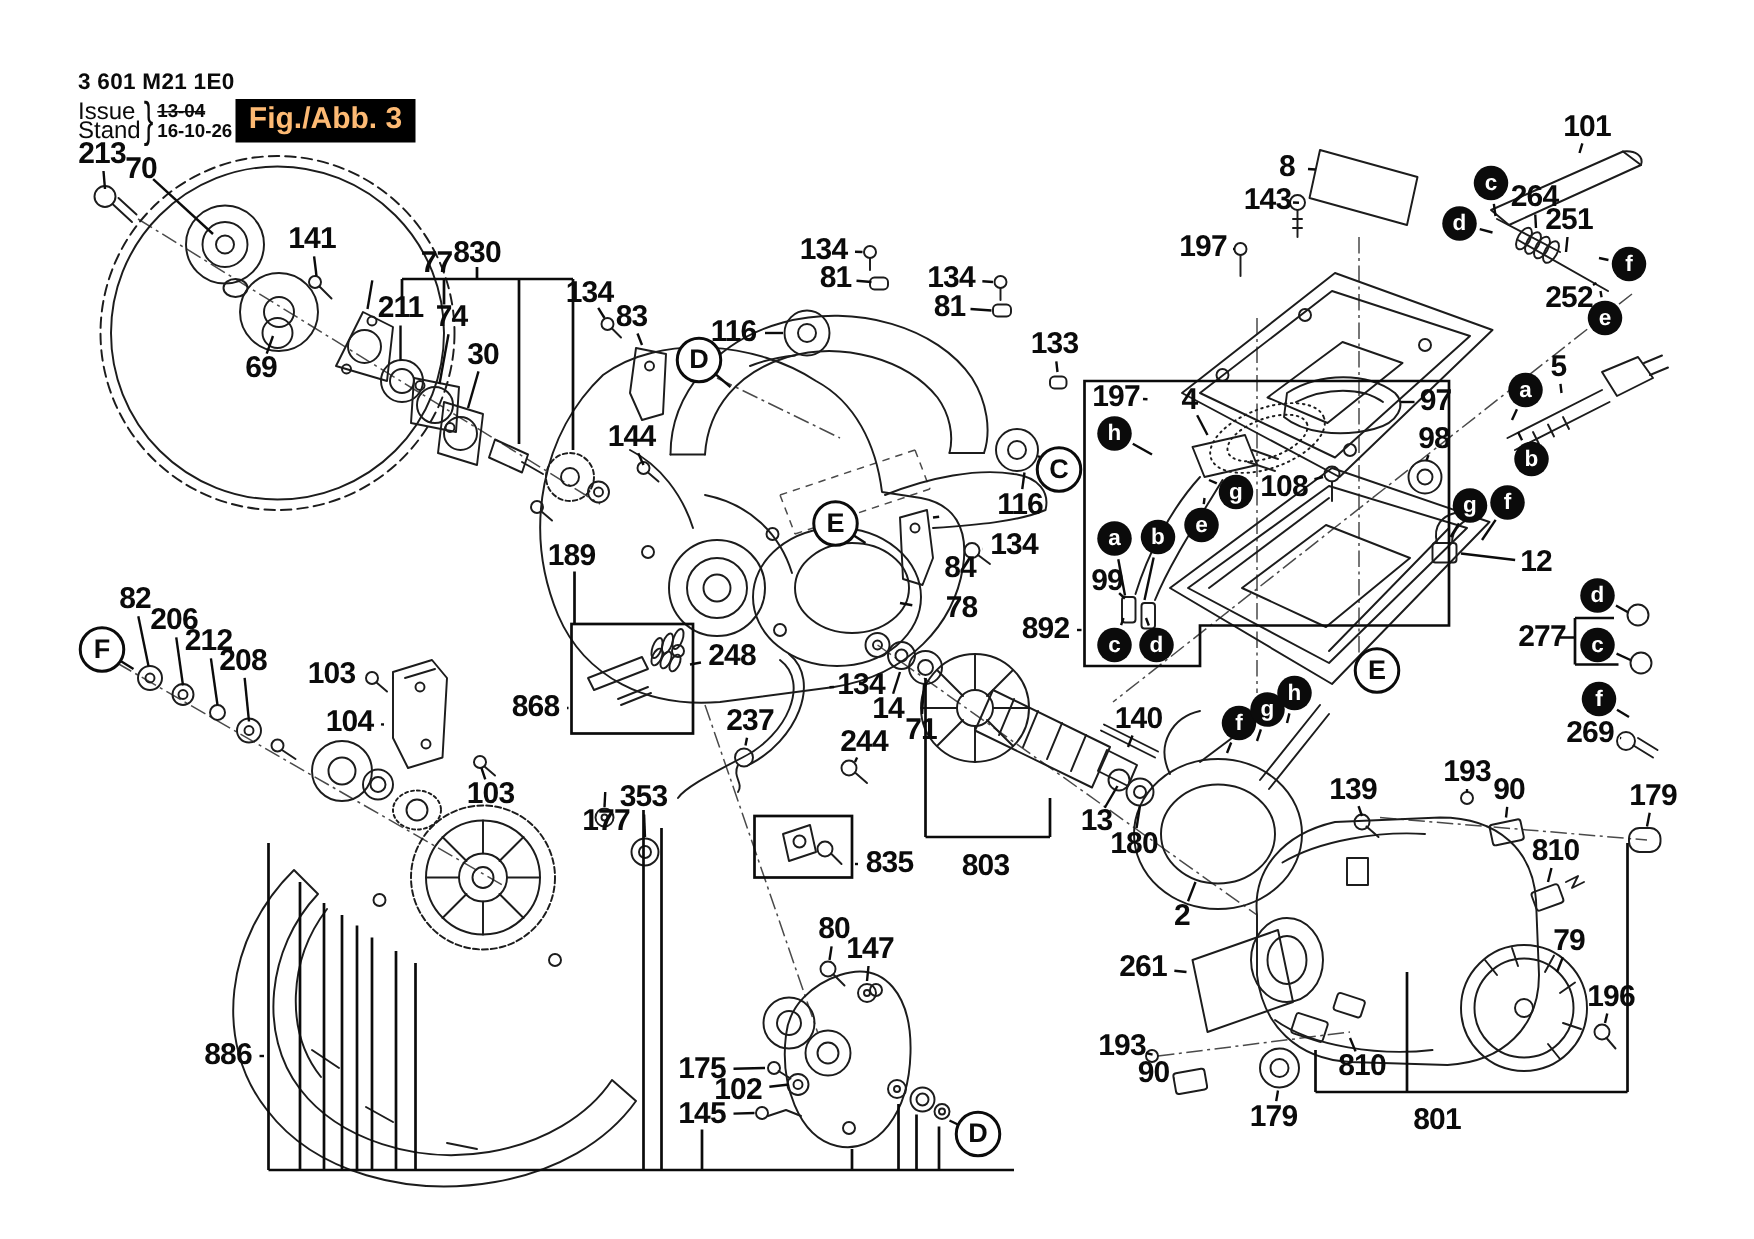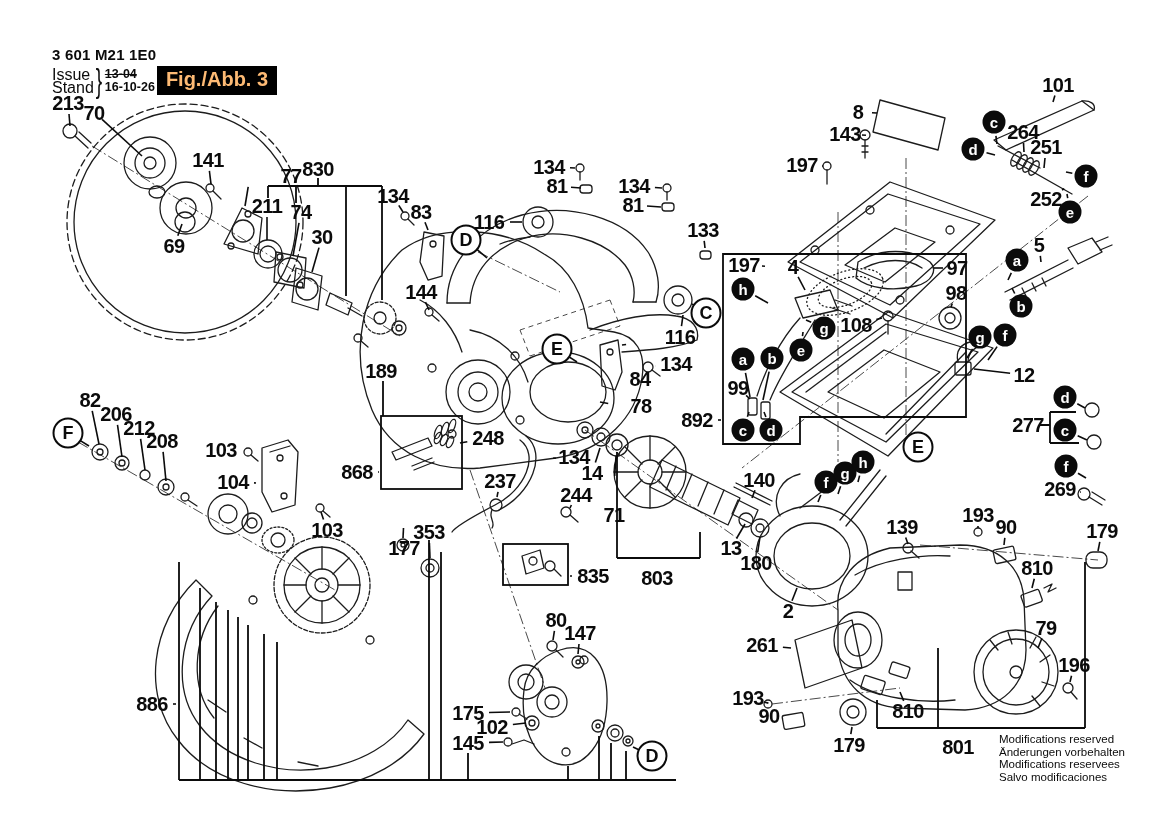--- a/index.html
+++ b/index.html
@@ -561,21 +561,21 @@
       <div class="lbl" style="left: 116px; top: 414px;">206</div>
       <div class="lbl" style="left: 139px; top: 428px;">212</div>
       <div class="lbl" style="left: 162px; top: 441px;">208</div>
       <div class="lbl" style="left: 221px; top: 450px;">103</div>
       <div class="lbl" style="left: 233px; top: 482px;">104</div>
       <div class="lbl" style="left: 327px; top: 530px;">103</div>
       <div class="lbl" style="left: 488px; top: 438px;">248</div>
       <div class="lbl" style="left: 357px; top: 472px;">868</div>
       <div class="lbl" style="left: 574px; top: 457px;">134</div>
       <div class="lbl" style="left: 592px; top: 473px;">14</div>
-      <div class="lbl" style="left: 614px; top: 515px; text-align: center;">71</div>
+      <div class="lbl" style="left: 614px; top: 487px; text-align: center;">71</div>
       <div class="lbl" style="left: 500px; top: 481px; text-align: right;">237</div>
       <div class="lbl" style="left: 576px; top: 495px;">244</div>
       <div class="lbl" style="left: 404px; top: 517px; margin-top: 31px;">177</div>
       <div class="lbl" style="left: 429px; top: 532px;">353</div>
       <div class="lbl" style="left: 593px; top: 576px;">835</div>
       <div class="lbl" style="left: 657px; top: 578px;">803</div>
       <div class="lbl" style="left: 731px; top: 548px;">13</div>
       <div class="lbl" style="left: 756px; top: 563px;">180</div>
       <div class="lbl" style="left: 759px; top: 480px;">140</div>
       <div class="lbl" style="left: 788px; top: 611px;">2</div>
@@ -620,19 +620,13 @@
       <div class="ref-s" style="left: 845px; top: 473px;">g</div>
       <div class="ref-s" style="left: 863px; top: 462px;">h</div>
       <div class="ref-b" style="left: 466px; top: 240px;">D</div>
       <div class="ref-b" style="left: 706px; top: 313px;">C</div>
       <div class="ref-b" style="left: 557px; top: 349px;">E</div>
       <div class="ref-b" style="left: 68px; top: 433px;">F</div>
       <div class="ref-b" style="left: 918px; top: 447px;">E</div>
       <div class="ref-b" style="left: 652px; top: 756px;">D</div>
     </div>
 
-  <div class="notes" id="notes">
-      <div>Modifications reserved</div>
-      <div>Änderungen vorbehalten</div>
-      <div>Modifications reservees</div>
-      <div>Salvo modificaciones</div>
-    </div>
 </div>
 
 </body></html>

